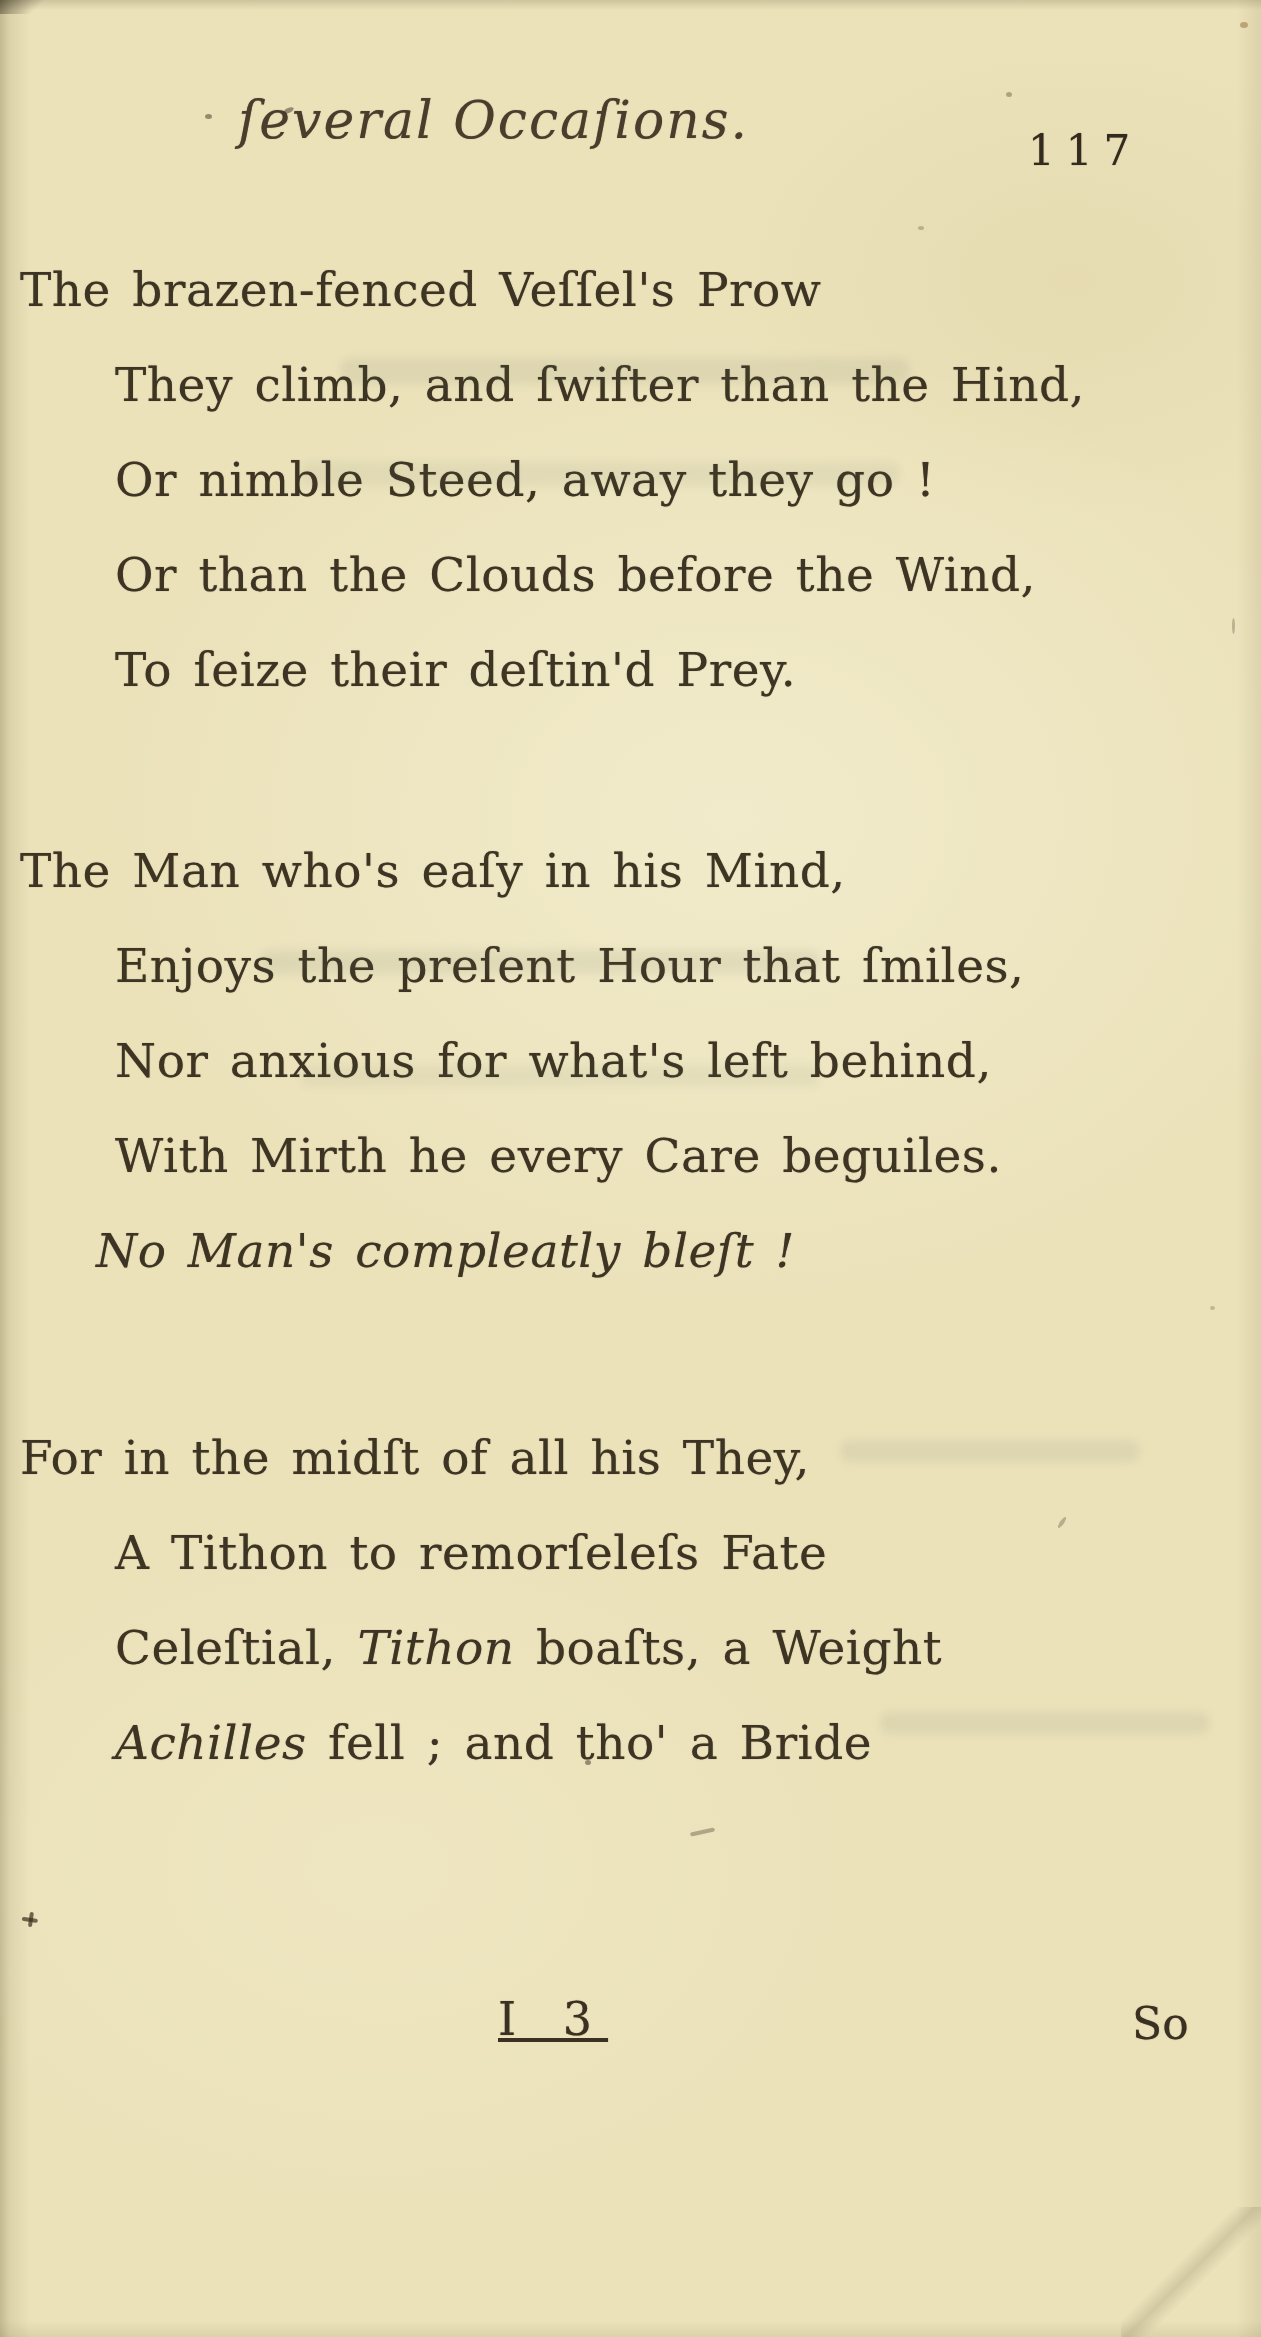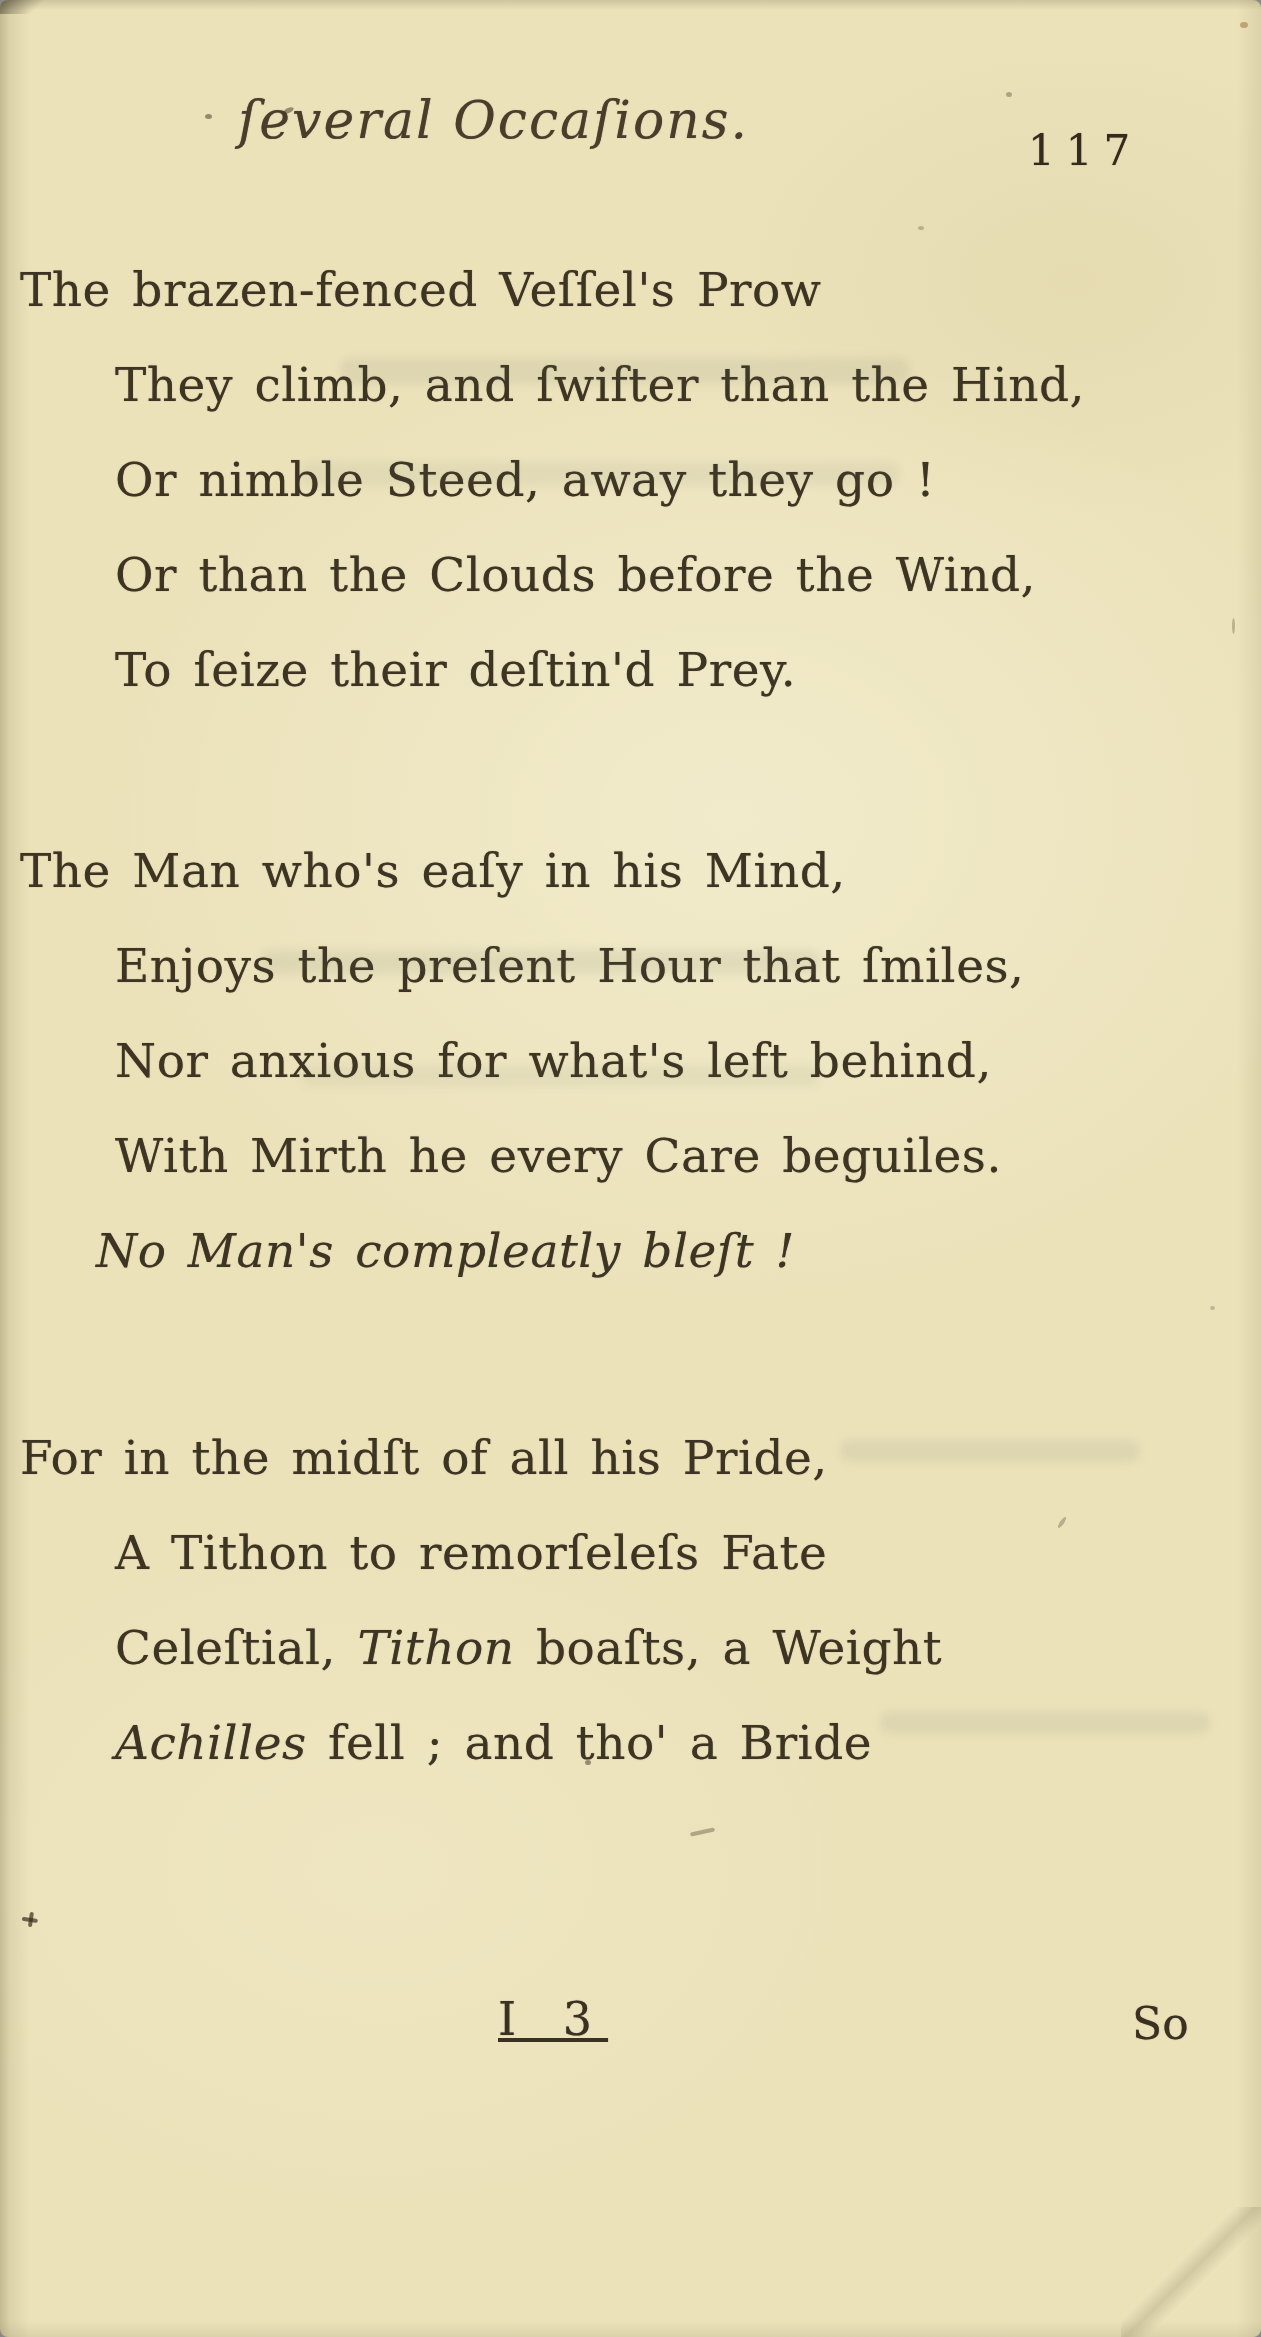--- a/index.html
+++ b/index.html
@@ -11,21 +11,20 @@
     background-image:
       radial-gradient(ellipse 900px 700px at 58% 35%, rgba(255,252,235,0.35), rgba(255,252,235,0) 70%),
       radial-gradient(ellipse 700px 500px at 30% 80%, rgba(255,250,225,0.18), rgba(255,250,225,0) 70%),
       radial-gradient(ellipse 500px 350px at 85% 12%, rgba(215,200,150,0.25), rgba(215,200,150,0) 70%),
       linear-gradient(90deg, rgba(110,100,60,0.32) 0px, rgba(110,100,60,0.12) 10px, rgba(110,100,60,0) 30px),
       linear-gradient(270deg, rgba(130,120,80,0.15) 0px, rgba(130,120,80,0) 24px),
       linear-gradient(180deg, rgba(100,90,55,0.22) 0px, rgba(100,90,55,0) 10px),
       linear-gradient(0deg, rgba(100,90,55,0.12) 0px, rgba(100,90,55,0) 16px);
     font-family:"DejaVu Serif","Liberation Serif",serif;
     color:var(--ink,#3d3423);
-    border-radius:8px;
   }
   
   .running-title{
     position:absolute;top:90px;left:238px;
     font-style:italic;font-size:52px;letter-spacing:2px;
     color:#4a3d2c;text-shadow:0 0 1px rgba(70,57,42,.5);
     white-space:nowrap;
   }
   .page-number{
     position:absolute;top:126px;left:1028px;
@@ -97,21 +96,21 @@
         <div class="line indent-small"><span class="it">No Man's compleatly bleſt !</span></div>
       </div>
       <div class="stanza stanza-0">
         <div class="line indent-none"><span>The brazen-fenced Veſſel's Prow</span></div>
         <div class="line indent-std"><span>They climb, and ſwifter than the Hind,</span></div>
         <div class="line indent-std"><span>Or nimble Steed, away they go !</span></div>
         <div class="line indent-std"><span>Or than the Clouds before the Wind,</span></div>
         <div class="line indent-std"><span>To ſeize their deſtin'd Prey.</span></div>
       </div>
       <div class="stanza stanza-2">
-        <div class="line indent-none"><span>For in the midſt of all his Pride,</span></div>
+        <div class="line indent-none"><span>For in the midſt of all his They,</span></div>
         <div class="line indent-std"><span>A Tithon to remorſeleſs Fate</span></div>
         <div class="line indent-std"><span>Celeſtial, </span><span class="it">Tithon</span><span> boaſts, a Weight</span></div>
         <div class="line indent-std"><span class="it">Achilles</span><span> fell ; and tho' a Bride</span></div>
       </div>
     </div>
 
   <div class="signature">I 3</div>
   <div class="catchword">So</div>
 
   <div class="ghost g1"></div>

